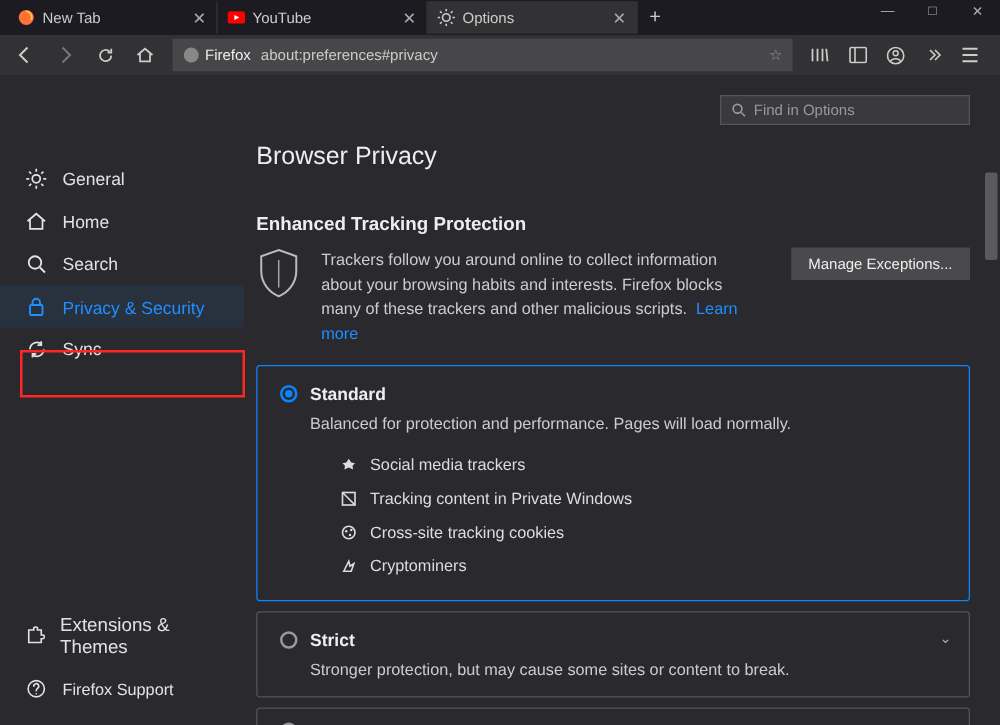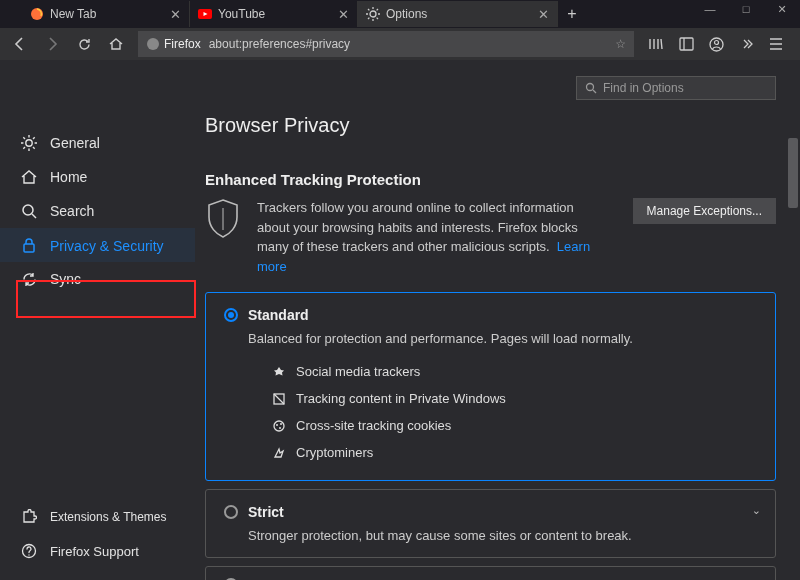--- a/index.html
+++ b/index.html
@@ -3,21 +3,21 @@
 <meta charset="utf-8">
 <style>
   * { margin: 0; padding: 0; box-sizing: border-box; font-family: -apple-system, BlinkMacSystemFont, "Segoe UI", sans-serif; }
   body { width: 800px; height: 580px; background: #2a2a2e; color: #ccc; overflow: hidden; position: relative; }
 
   
   .window-ctrl { position: absolute; top: 0; right: 0; display: flex; height: 18px; }
   .window-ctrl span { width: 36px; display: flex; align-items: center; justify-content: center; font-size: 11px; color: #aaa; cursor: pointer; }
 
   
-  .tab-bar { display: flex; align-items: center; height: 28px; background: #1c1b22; padding-left: 22px; }
+  .tab-bar { display: flex; align-items: center; height: 28px; background: #1c1b22; padding-left: 6px; }
   .tab { display: flex; align-items: center; height: 26px; padding: 0 8px; font-size: 12px; color: #ccc; gap: 6px; min-width: 0; border-right: 1px solid #333; cursor: pointer; }
   .tab.active { background: #323234; }
   .tab .favicon { width: 14px; height: 14px; display: inline-flex; align-items: center; justify-content: center; }
   .tab .close { font-size: 13px; color: #aaa; margin-left: 6px; cursor: pointer; }
   .newtab-btn { width: 28px; height: 28px; display: flex; align-items: center; justify-content: center; color: #ccc; font-size: 16px; cursor: pointer; }
 
   
   .toolbar { display: flex; align-items: center; height: 32px; background: #323234; padding: 0 6px; gap: 4px; }
   .tbtn { width: 28px; height: 28px; display: flex; align-items: center; justify-content: center; color: #bbb; cursor: pointer; }
   .urlbar { flex: 1; display: flex; align-items: center; height: 26px; background: #474749; border-radius: 0; margin: 0 4px; padding: 0 8px; gap: 8px; color: #ccc; font-size: 12px; }
@@ -89,21 +89,21 @@
   <div class="tab" style="width:168px">
     <span class="favicon">
       <svg width="14" height="10" viewBox="0 0 14 10">
           <rect width="14" height="10" rx="2" fill="#ff0000"></rect>
           <path d="M5.5 3l4 2-4 2z" fill="#fff"></path>
         </svg>
     </span>
     <span>YouTube</span>
     <span class="close" style="margin-left:auto">✕</span>
   </div>
-  <div class="tab active" style="width:200px">
+  <div class="tab active" style="width:168px">
     <span class="favicon">
       <svg width="14" height="14" viewBox="0 0 14 14">
           <circle cx="7" cy="7" r="3" fill="none" stroke="#ccc" stroke-width="1.3"></circle>
           <path d="M7 0v2M7 12v2M0 7h2M12 7h2M2 2l1.4 1.4M10.6 10.6L12 12M12 2l-1.4 1.4M3.4 10.6L2 12" stroke="#ccc" stroke-width="1.3"></path>
         </svg>
     </span>
     <span>Options</span>
     <span class="close" style="margin-left:auto">✕</span>
   </div>
   <span class="newtab-btn">+</span>
@@ -213,21 +213,21 @@
     </div>
     <div class="side-item">
       <span class="sicon">
         <svg width="17" height="17" viewBox="0 0 17 17">
             <path d="M3 8.5a5.5 5.5 0 0 1 9.3-4M14 8.5a5.5 5.5 0 0 1-9.3 4M12 2v3h-3M5 15v-3h3" fill="none" stroke="#e2e2e2" stroke-width="1.4"></path>
           </svg>
       </span>
       <span>Sync</span>
     </div>
     <div class="side-spacer"></div>
-    <div class="side-item" style="font-size:12px">
+    <div class="side-item" style="font-size:15px">
       <span class="sicon">
         <svg width="16" height="16" viewBox="0 0 16 16">
             <path d="M3 3h4v-1a1.5 1.5 0 0 1 3 0v1h3v4h1a1.5 1.5 0 0 1 0 3h-1v3H3z" fill="none" stroke="#e2e2e2" stroke-width="1.3"></path>
           </svg>
       </span>
       <span>Extensions &amp; Themes</span>
     </div>
     <div class="side-item" style="font-size:13px;padding-bottom:20px">
       <span class="sicon">
         <svg width="16" height="16" viewBox="0 0 16 16">

